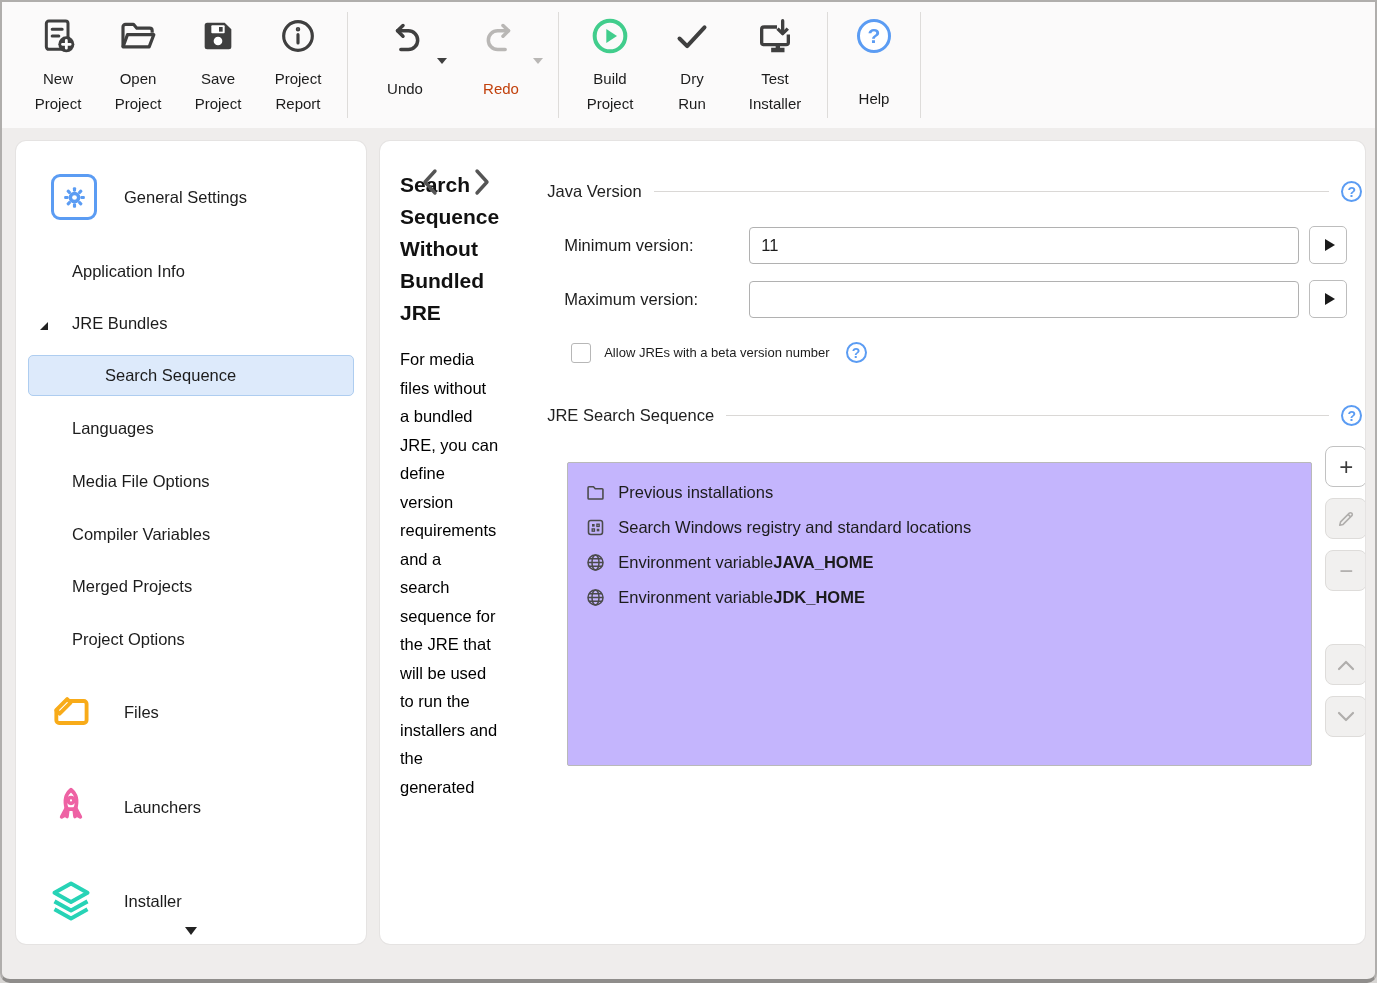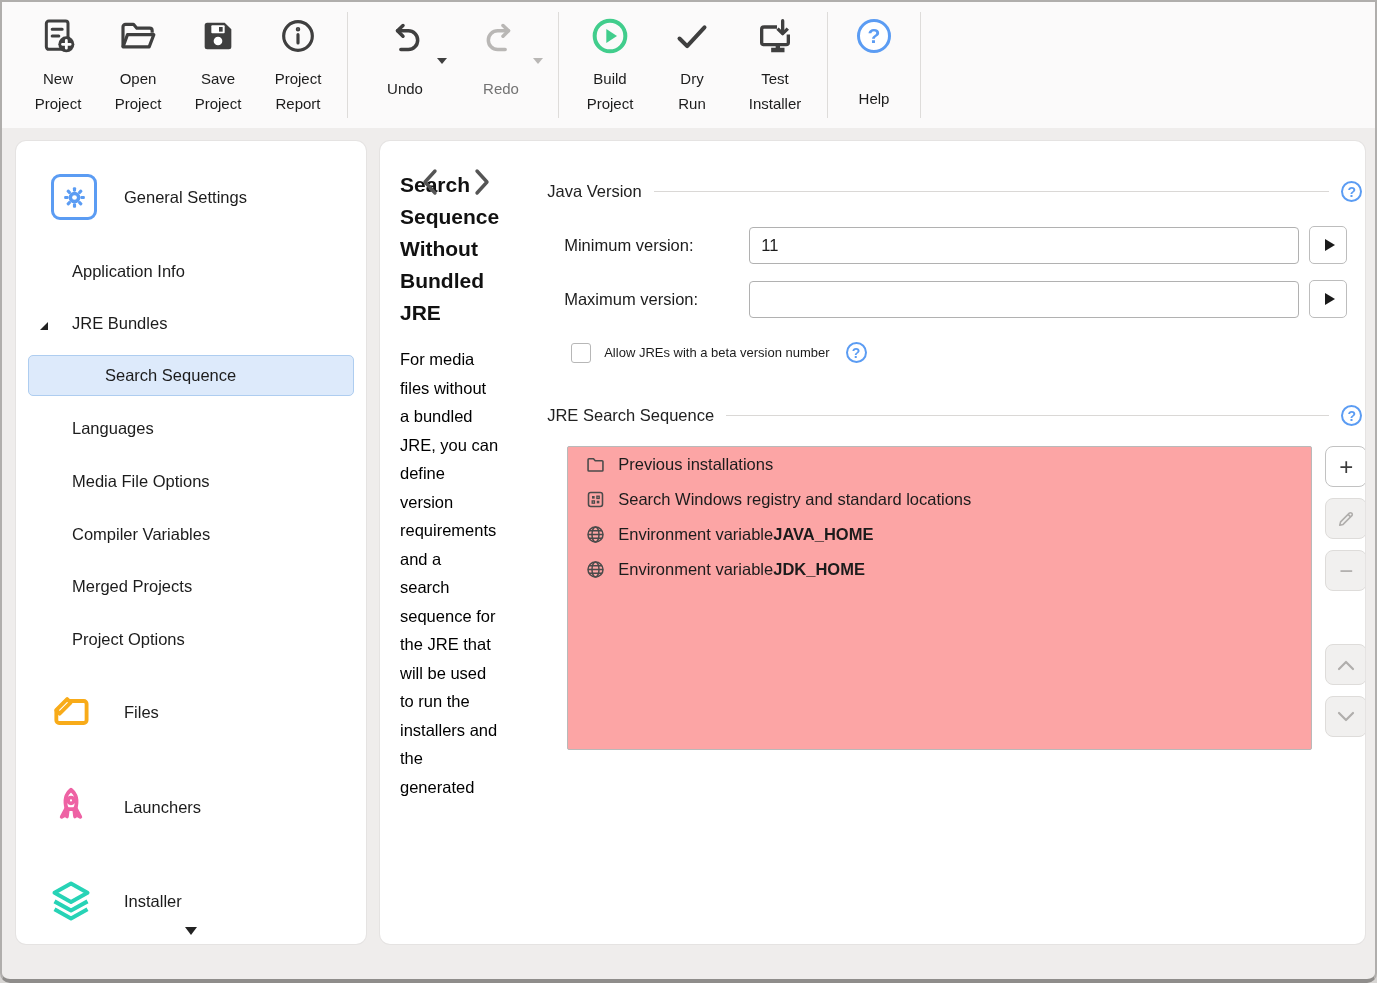--- a/index.html
+++ b/index.html
@@ -22,21 +22,21 @@
   .tb-item {
     width:80px; display:flex; flex-direction:column; align-items:center;
     padding-top:12px; position:relative; cursor:default;
   }
   .tb-icon { height:44px; display:flex; align-items:center; justify-content:center; }
   .tb-icon svg { width:40px; height:40px; }
   .tb-label {
     margin-top:8px; font-size:15px; line-height:25px; text-align:center;
     white-space:pre-line; color:#1c1c1c;
   }
-  .tb-item.disabled .tb-label { color:#737373; }
+  .tb-item.disabled .tb-label { color:#c2410c; }
   .tb-sep { width:1px; background:#dedcda; margin:10px 9px; }
   .tb-undo-wrap { width:96px; }
   .tb-undo-wrap .tb-icon { margin-top:4px; }
   .tb-undo-wrap .tb-label { margin-top:14px; }
   .dd-arrow {
     position:absolute; right:6px; top:56px;
     width:0; height:0; border-left:5px solid transparent; border-right:5px solid transparent;
     border-top:6px solid #3f3f3f;
   }
   .tb-item.disabled .dd-arrow { border-top-color:#b9b7b5; }
@@ -117,21 +117,21 @@
   .row-q { margin-left:18px; }
 
   .checkbox-row { display:flex; align-items:center; margin:24px 0 0 24px; }
   .checkbox { width:20px; height:20px; border:1px solid #b7b7b7; border-radius:3px; background:#fff; flex:0 0 auto; }
   .checkbox-label { margin-left:13px; font-size:13px; }
   .checkbox-row .q-circle { margin-left:16px; }
 
   .list-area { display:flex; margin:20px 0 0 20px; }
   .list-box {
     flex:1; height:304px; border:1px solid #b9b9b9; border-radius:2px;
-    background:#fca5a5; overflow:hidden;
+    background:#c4b5fd; padding-top:12px; overflow:hidden;margin-top:16px;
   }
   .list-row { height:35px; display:flex; align-items:center; padding-left:17px; font-size:16.5px; cursor:default; }
   .list-row svg { width:21px; height:21px; margin-right:12px; flex:0 0 auto; }
   .list-row b { font-weight:700; }
 
   .btn-col { width:42px; margin-left:13px; margin-right:19px; display:flex; flex-direction:column; }
   .sq-btn {
     width:42px; height:41px; border-radius:8px; margin-bottom:11px;
     display:flex; align-items:center; justify-content:center; cursor:default;
     font-size:24px; line-height:1;

